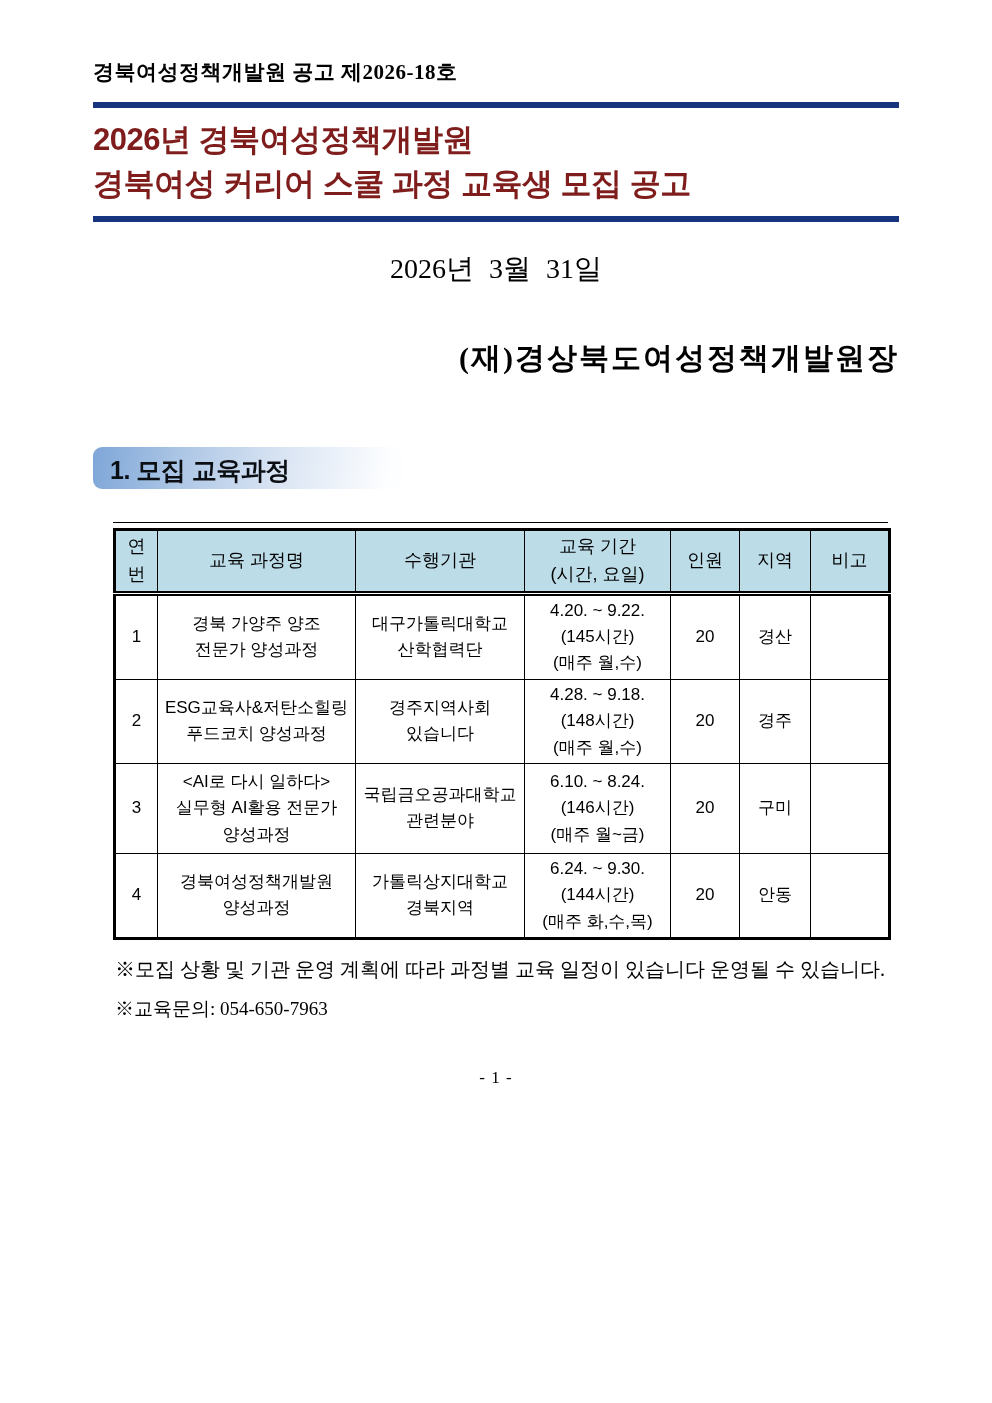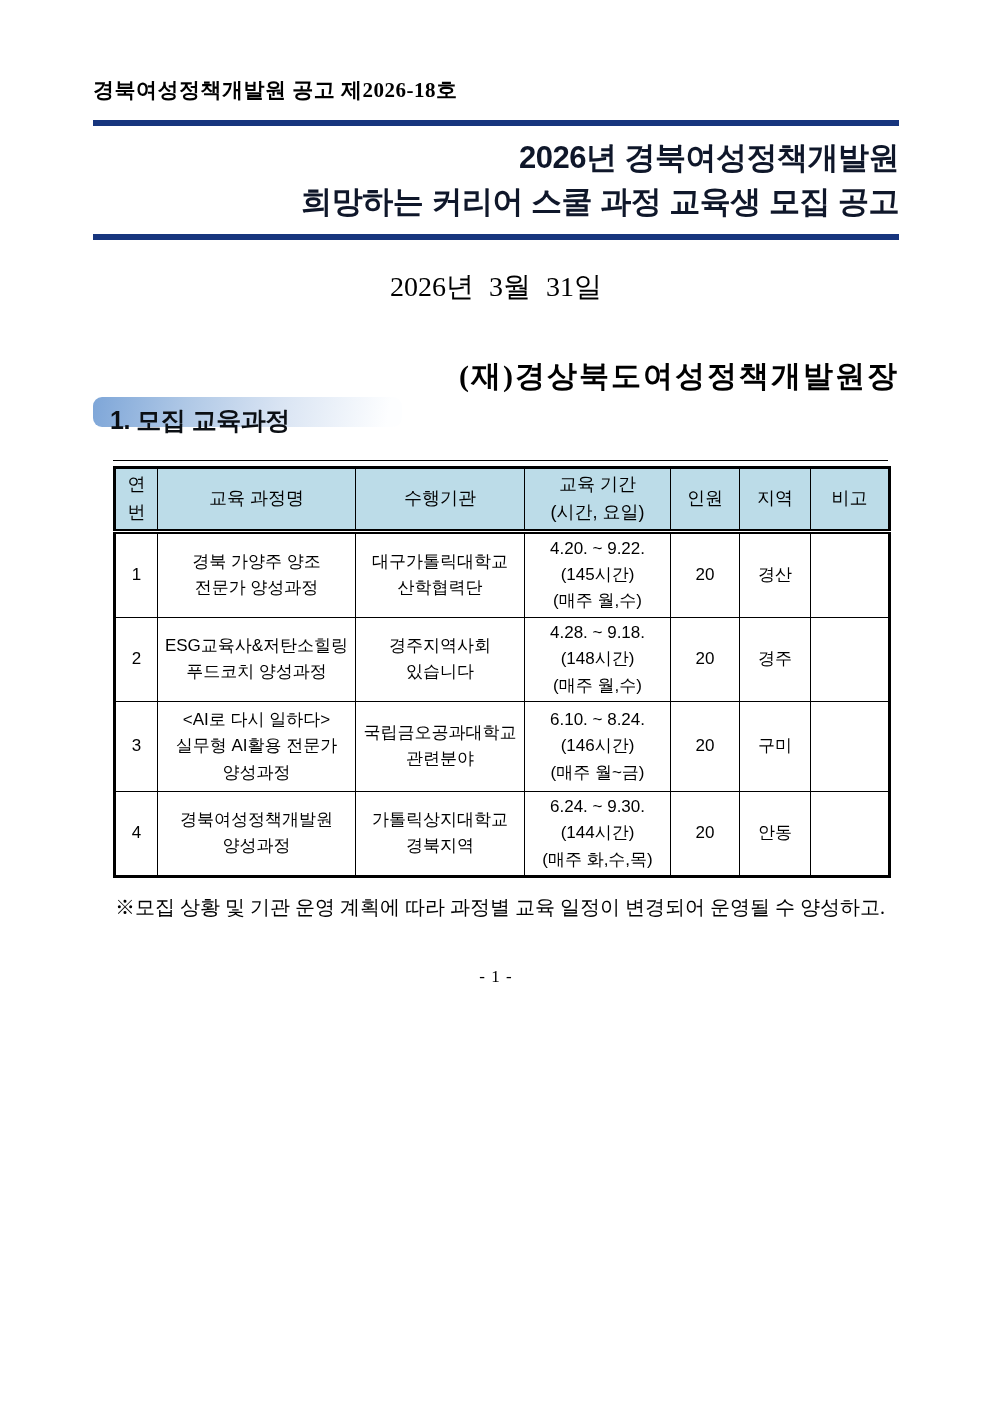--- a/index.html
+++ b/index.html
@@ -3,45 +3,45 @@
 <meta charset="utf-8">
 <style>
   * { margin: 0; padding: 0; box-sizing: border-box; }
   html, body { background: #ffffff; }
   .page {
     position: relative;
     width: 992px;
     height: 1403px;
     margin: 0 auto;
     background: #ffffff;
-    padding: 76px 93px 0 93px;
+    padding: 58px 93px 0 93px;
     overflow: hidden;
     font-family: "Liberation Serif", serif;
     color: #000000;
   }
   .doc-number {
     font-size: 21px;
     font-weight: 600;
     letter-spacing: 0.5px;
     margin-bottom: 16px;
   }
   .rule {
     height: 6px;
     background: #17357E;
     width: 100%;
   }
   .title-block {
-    text-align: right;
+    text-align: left;
     margin: 10px 0;
     font-family: "Liberation Sans", sans-serif;
     font-weight: 800;
     font-size: 31px;
     line-height: 44px;
     letter-spacing: -0.5px;
-    color: #0f172a;
+    color: #7f1d1d;
   }
   .body-paragraph {
     margin-top: 33px;
     font-size: 23px;
     line-height: 42px;
     text-align: justify;
     text-indent: 8px;
     word-break: normal;
   }
   .body-paragraph .bold { font-weight: 700; }
@@ -52,22 +52,23 @@
     word-spacing: 8px;
   }
   .signature-line {
     margin-top: 50px;
     text-align: right;
     font-size: 30px;
     font-weight: 700;
     letter-spacing: 2px;
   }
   .section-heading {
+    margin-top: 68px;
     width: 309px;
-    height: 30px;
+    height: 42px;
     border-radius: 9px;
     background: linear-gradient(100deg, #7EA6D8 0%, #AFC8E6 30%, #D9E4F3 60%, #FDFEFF 95%);
     font-family: "Liberation Sans", sans-serif;
     font-weight: 800;
     font-size: 25px;
     line-height: 46px;
     padding-left: 17px;
     color: #0B0F14;
     letter-spacing: -0.5px;
   }
@@ -121,21 +122,21 @@
 <body>
 
 <div class="page">
 
   <div class="doc-number">경북여성정책개발원 공고 제2026-18호</div>
 
   <div class="rule"></div>
 
   <div class="title-block">
     <div>2026년 경북여성정책개발원</div>
-    <div>희망하는 커리어 스쿨 과정 교육생 모집 공고</div>
+    <div>경북여성 커리어 스쿨 과정 교육생 모집 공고</div>
   </div>
 
   <div class="rule"></div>
 
 
   <div class="date-line">2026년 3월 31일</div>
 
   <div class="signature-line">(재)경상북도여성정책개발원장</div>
 
   <div class="section-heading">1. 모집 교육과정</div>
@@ -216,18 +217,19 @@
 (매주 화,수,목)</td>
           <td>20</td>
           <td>안동</td>
           <td></td>
         </tr>
       </tbody>
     </table>
   </div>
 
   <div class="footnotes">
-    <div class="footnote">※모집 상황 및 기관 운영 계획에 따라 과정별 교육 일정이 변경되어 운영될 수 양성하고.</div>
+    <div class="footnote">※모집 상황 및 기관 운영 계획에 따라 과정별 교육 일정이 있습니다 운영될 수 있습니다.</div>
+    <div class="footnote">※교육문의: 054-650-7963</div>
   </div>
 
   <div class="page-number">- 1 -</div>
 
 </div>
 
 </body></html>

